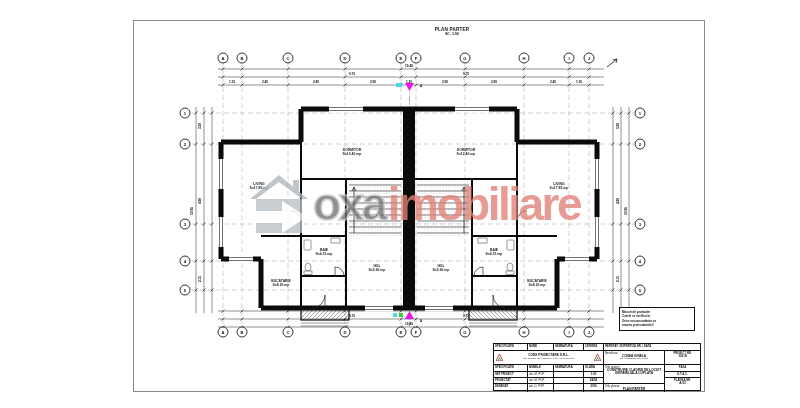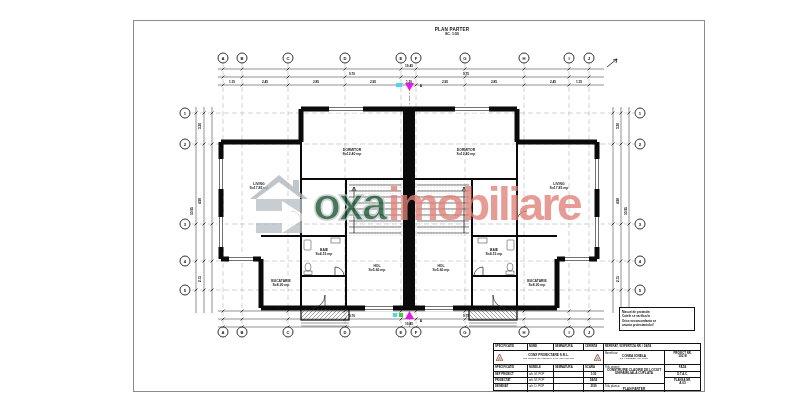--- a/index.html
+++ b/index.html
@@ -19,21 +19,21 @@
           background:#fff;font-size:4.2px;font-weight:bold;line-height:9px;text-align:center;
           z-index:4;}
   .room{position:absolute;z-index:2;white-space:nowrap;}
   .room i{display:block;font-size:3.4px;font-weight:bold;font-style:normal;
           line-height:1.25;text-align:center;color:#222;}
   .dim{position:absolute;font-size:3.2px;font-weight:bold;white-space:nowrap;z-index:3;}
 
   .watermark{position:absolute;left:116px;top:152px;display:flex;align-items:center;
              gap:5px;z-index:5;opacity:.78;pointer-events:none;}
   .wm-text{font-size:46px;font-weight:bold;letter-spacing:-2.5px;line-height:1;}
-  .wm-gray{color:#14532d;-webkit-text-stroke:1.6px #c2c7cb;}
+  .wm-gray{color:#737373;-webkit-text-stroke:1.6px #c2c7cb;}
   .wm-red{color:#e08077;margin-left:3px;text-align:right;}
 
   .notebox{position:absolute;left:485px;top:286px;width:76px;height:24px;z-index:6;
            border:.9px solid #111;background:#fff;padding:1.5px 2px;box-sizing:border-box;}
   .notebox div{font-size:3px;font-weight:bold;line-height:1.55;white-space:nowrap;overflow:hidden;}
 
   .tblock{position:absolute;left:359px;top:322px;width:208px;height:48px;z-index:6;
           background:#fff;border:1px solid #111;box-sizing:border-box;display:grid;
           grid-template-columns:34px 26px 30px 20px 61px 35px;
           grid-template-rows:7px 14px 7px 6px 6px 8px;}

